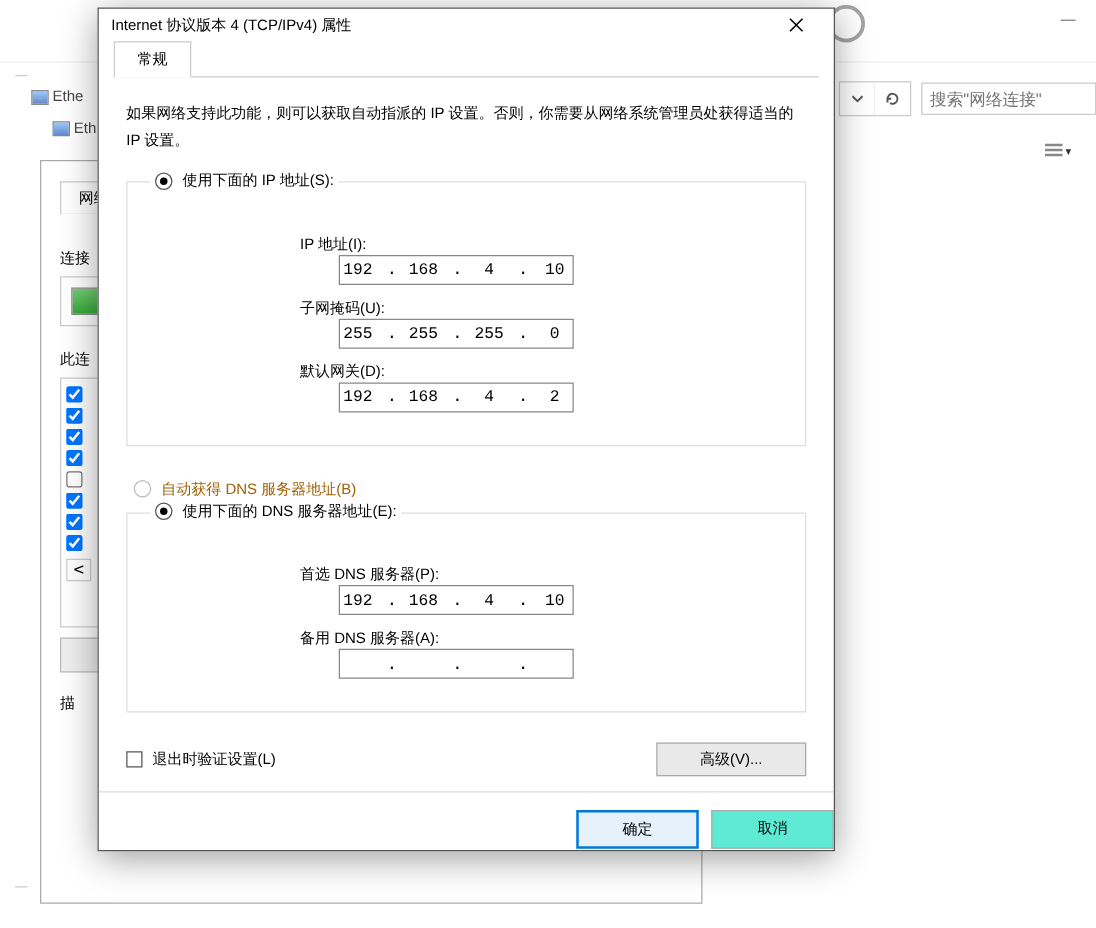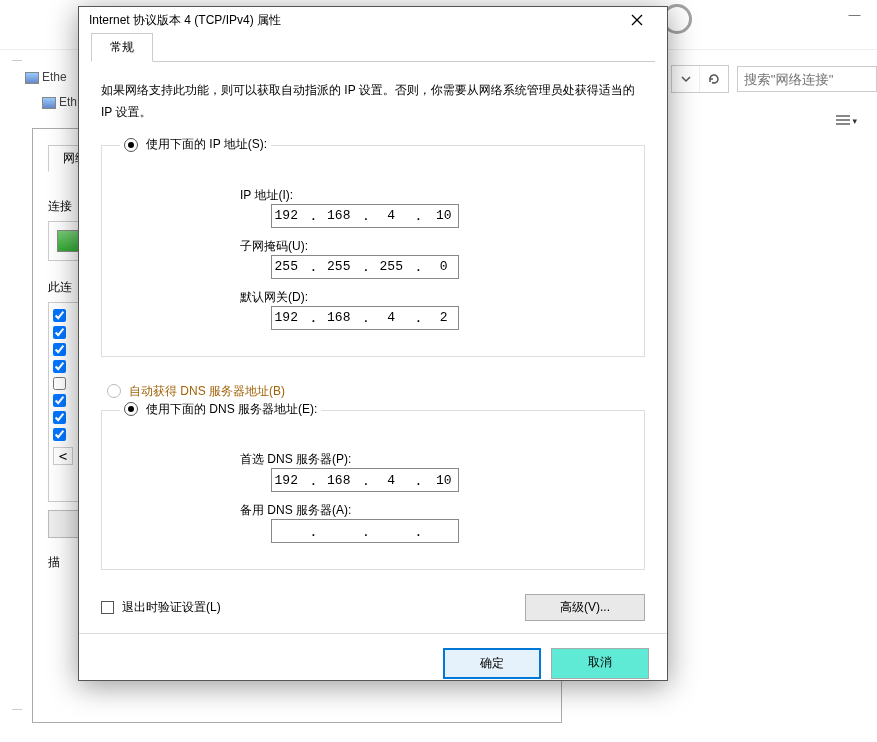--- a/index.html
+++ b/index.html
@@ -240,21 +240,21 @@
       border: 1px solid #aaa;
       background: #e9e9e9;
       padding: 4px 8px;
       min-width: 120px;
       text-align:center;
       cursor:pointer;
     }
 
     .footer {
       border-top: 1px solid #ddd;
-      padding: 14px 18px;
+      padding: 14px 0;
       display: flex;
       justify-content: flex-end;
       gap: 10px;
       font-family: Liberation Mono, monospace;
     }
     .btn {
       border: 1px solid #aaa;
       background: #5eead4;
       padding: 5px 0;
       width: 98px;

